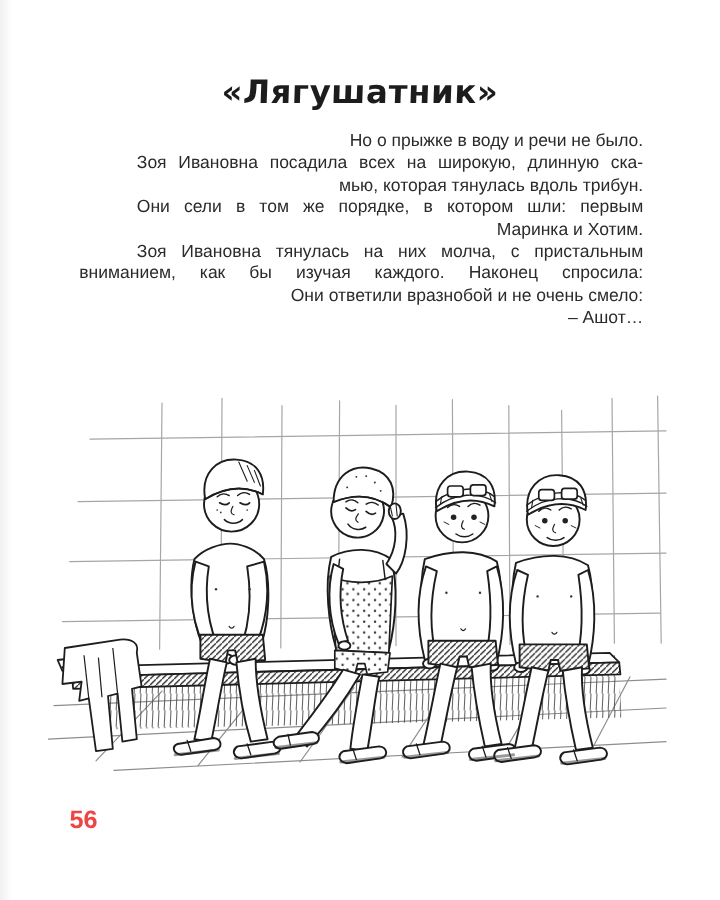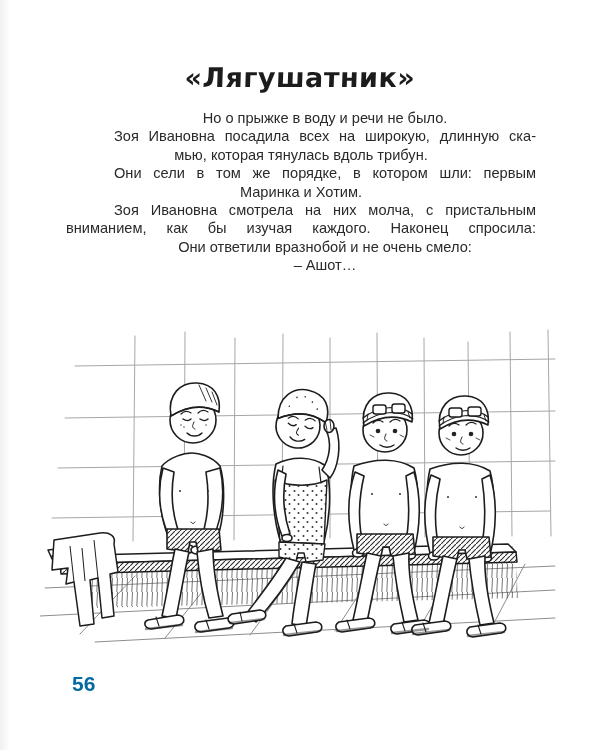--- a/index.html
+++ b/index.html
@@ -17,43 +17,43 @@
     font-family:"DejaVu Sans",sans-serif;font-weight:700;font-size:27px;
     letter-spacing:.5px;color:#1c1c1c;transform:skewX(-2deg);
   }
   .text-block{
     position:absolute;left:66px;top:109px;width:470px;
     font-size:14.6px;line-height:18.4px;color:#2a2a2a;
   }
   .line{width:470px;}
   .ind{text-indent:48px;}
   .j{text-align:justify;text-align-last:justify;}
-  .l{text-align:center;}
+  .l{text-align:right;}
   .illustration{
     position:absolute;left:40px;top:326px;width:520px;height:334px;
   }
   .page-number{
-    position:absolute;left:72px;top:672px;
-    font-size:21px;font-weight:700;color:#0369a1;
+    position:absolute;left:58px;top:672px;
+    font-size:21px;font-weight:700;color:#ef4444;
   }
 </style>
 </head>
 <body>
 
 <div class="edge-shade"></div>
 
 <div class="title">«Лягушатник»</div>
 
 <div class="text-block">
   <div class="line ind l">Но о прыжке в воду и речи не было.</div>
   <div class="line ind j">Зоя Ивановна посадила всех на широкую, длинную ска-</div>
   <div class="line l">мью, которая тянулась вдоль трибун.</div>
   <div class="line ind j">Они сели в том же порядке, в котором шли: первым</div>
   <div class="line l">Маринка и Хотим.</div>
-  <div class="line ind j">Зоя Ивановна смотрела на них молча, с пристальным</div>
+  <div class="line ind j">Зоя Ивановна тянулась на них молча, с пристальным</div>
   <div class="line j">вниманием, как бы изучая каждого. Наконец спросила:</div>
   <div class="line ind l">Они ответили вразнобой и не очень смело:</div>
   <div class="line ind l">– Ашот…</div>
 </div>
 
 <svg class="illustration" viewBox="0 0 520 334" role="img" aria-label="Четверо детей в купальных шапочках и плавках сидят на длинной скамье у кафельной стены бассейна; слева на скамье лежит полотенце">
   <defs>
     <pattern id="hv" width="5" height="14" patternUnits="userSpaceOnUse">
       <path d="M2.5 0 L1.8 14" stroke="#4a4a4a" stroke-width="0.9" fill="none"></path>
     </pattern>

